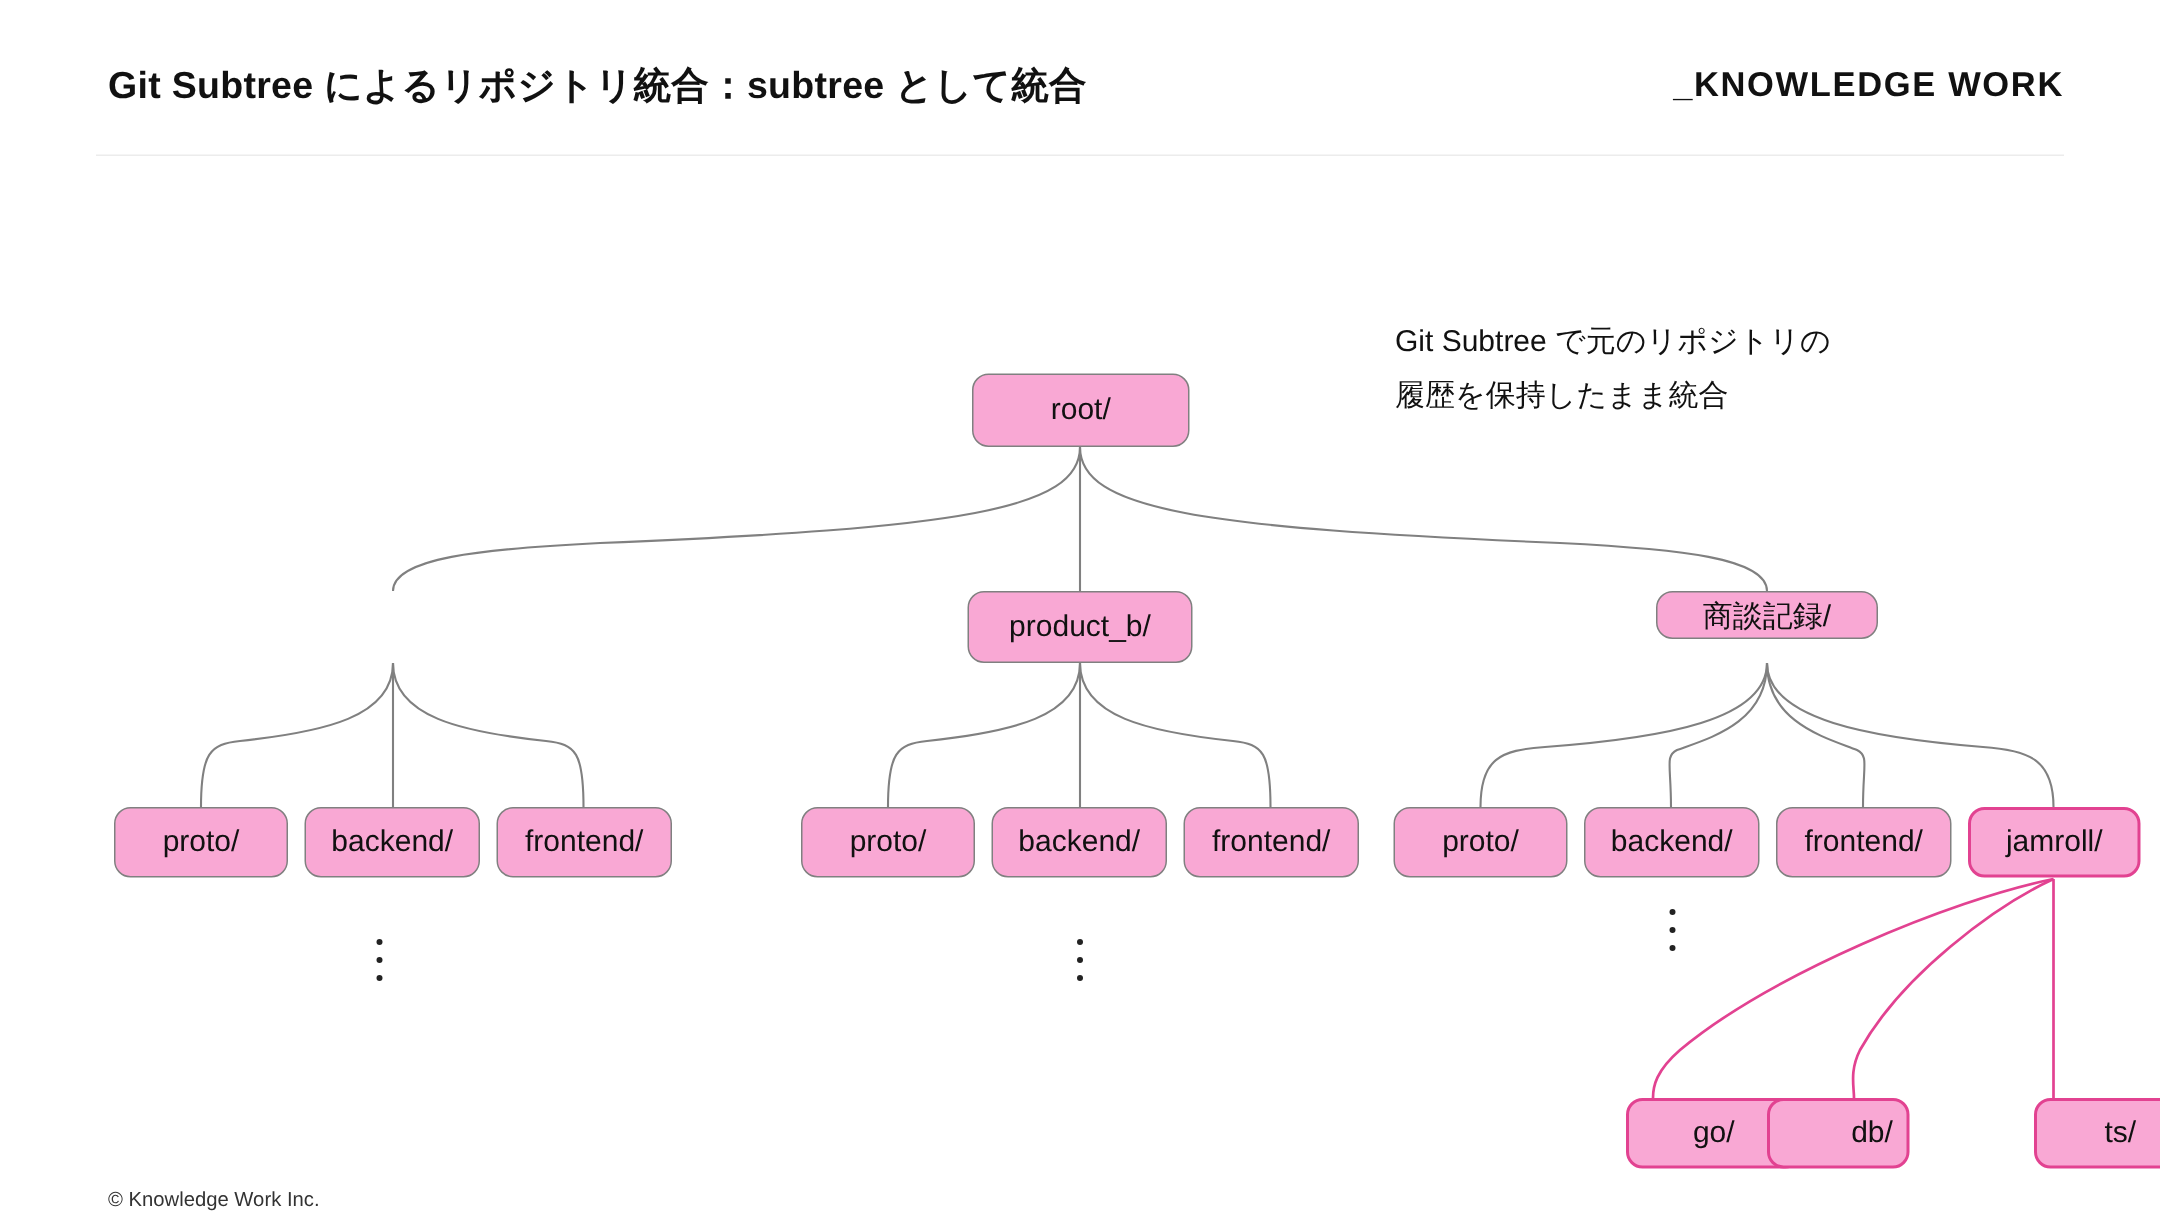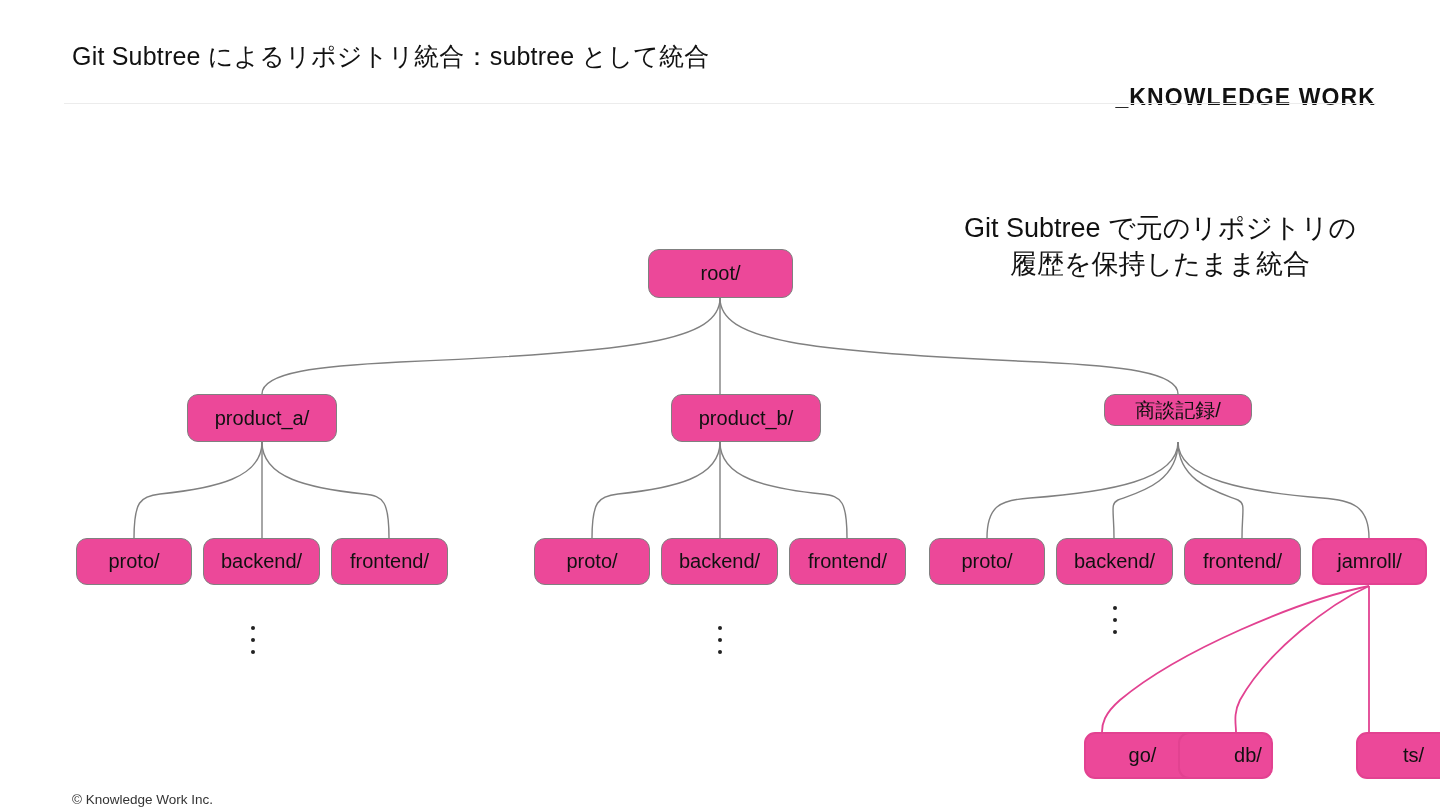--- a/index.html
+++ b/index.html
@@ -16,35 +16,34 @@
     font-family: "Liberation Sans", "DejaVu Sans", sans-serif;
     color: #1a1a1a;
   }
 
   
   #slide-title {
     position: absolute;
     left: 72px;
     top: 40px;
     font-size: 25px;
-    font-weight: normal;
+    font-weight: bold;
     letter-spacing: 0.2px;
     white-space: nowrap;
     color: #111111;
   }
   #brand-logo {
     position: absolute;
     right: 64px;
     top: 43px;
     font-size: 23px;
     font-weight: bold;
     letter-spacing: 1.1px;
     white-space: nowrap;
     color: #111111;
-    margin-top: 41px;
   }
   #header-divider {
     position: absolute;
     left: 64px;
     top: 103px;
     width: 1312px;
     height: 1px;
     background: #ececec;
   }
 
@@ -58,22 +57,22 @@
     white-space: nowrap;
     margin-top: 27px;
   }
 
   
   #annotation-note {
     position: absolute;
     left: 930px;
     top: 210px;
     width: 460px;
-    text-align: center;
-    font-size: 27px;
+    text-align: left;
+    font-size: 20px;
     line-height: 36px;
     color: #111111;
   }
   #annotation-note span { display: block; }
 
   
   #diagram {
     position: absolute;
     left: 0;
     top: 0;
@@ -87,21 +86,21 @@
     width: 1440px;
     height: 810px;
     pointer-events: none;
   }
 
   .node {
     position: absolute;
     box-sizing: border-box;
     border: 1.6px solid #808080;
     border-radius: 11px;
-    background: #ec4899;
+    background: #f9a8d4;
     display: flex;
     align-items: center;
     justify-content: center;
     font-size: 20px;
     color: #111111;
     white-space: nowrap;
   }
   .node.pink {
     border-color: #e24291;
     border-width: 2px;
@@ -174,24 +173,21 @@
       <path d="M1369,586 C1330,604 1268,650 1240,700 C1233,714 1236,724 1236,732"></path>
 
       <path d="M1369,586 L1369,732"></path>
     </g>
   </svg>
 
   <div class="node" style="left:648px; top:249px; width:145px; height:49px;">
     <span>root/</span>
   </div>
 
-  <div class="node" style="left:187px; top:394px; width:150px; height:48px;">
-    <span>product_a/</span>
-  </div>
-  <div class="node" style="left:645px; top:394px; width:150px; height:48px;margin-left:26px;">
+  <div class="node" style="left:645px; top:394px; width:150px; height:48px;">
     <span>product_b/</span>
   </div>
   <div class="node" style="left:1104px; top:394px; width:148px; height:32px;">
     <span>商談記録/</span>
   </div>
 
   <div class="node" style="left:76px; top:538px; width:116px; height:47px;">
     <span>proto/</span>
   </div>
   <div class="node" style="left:203px; top:538px; width:117px; height:47px;">

